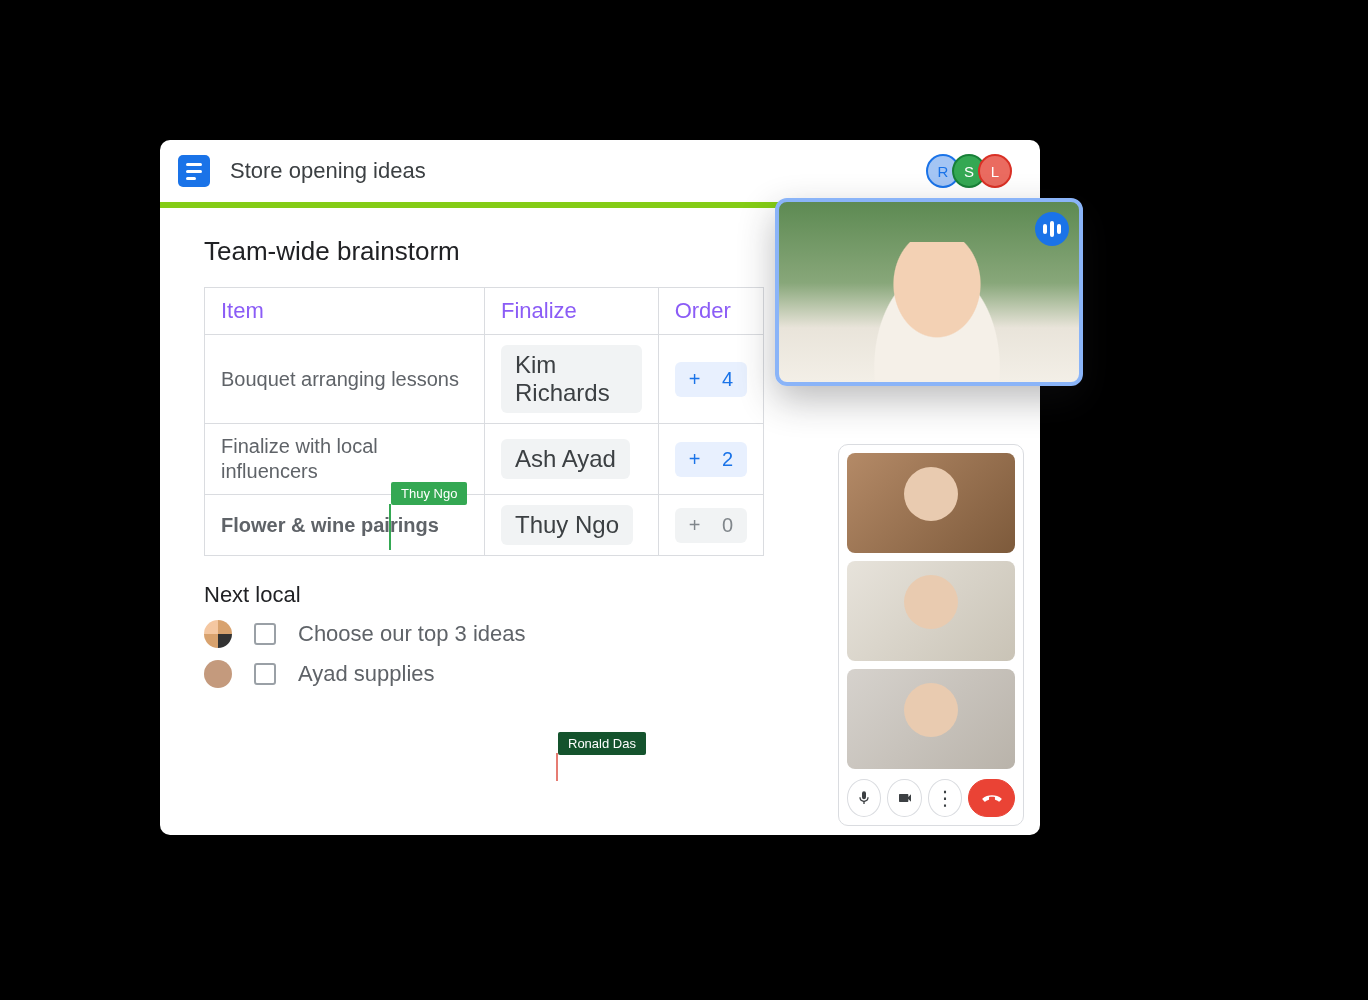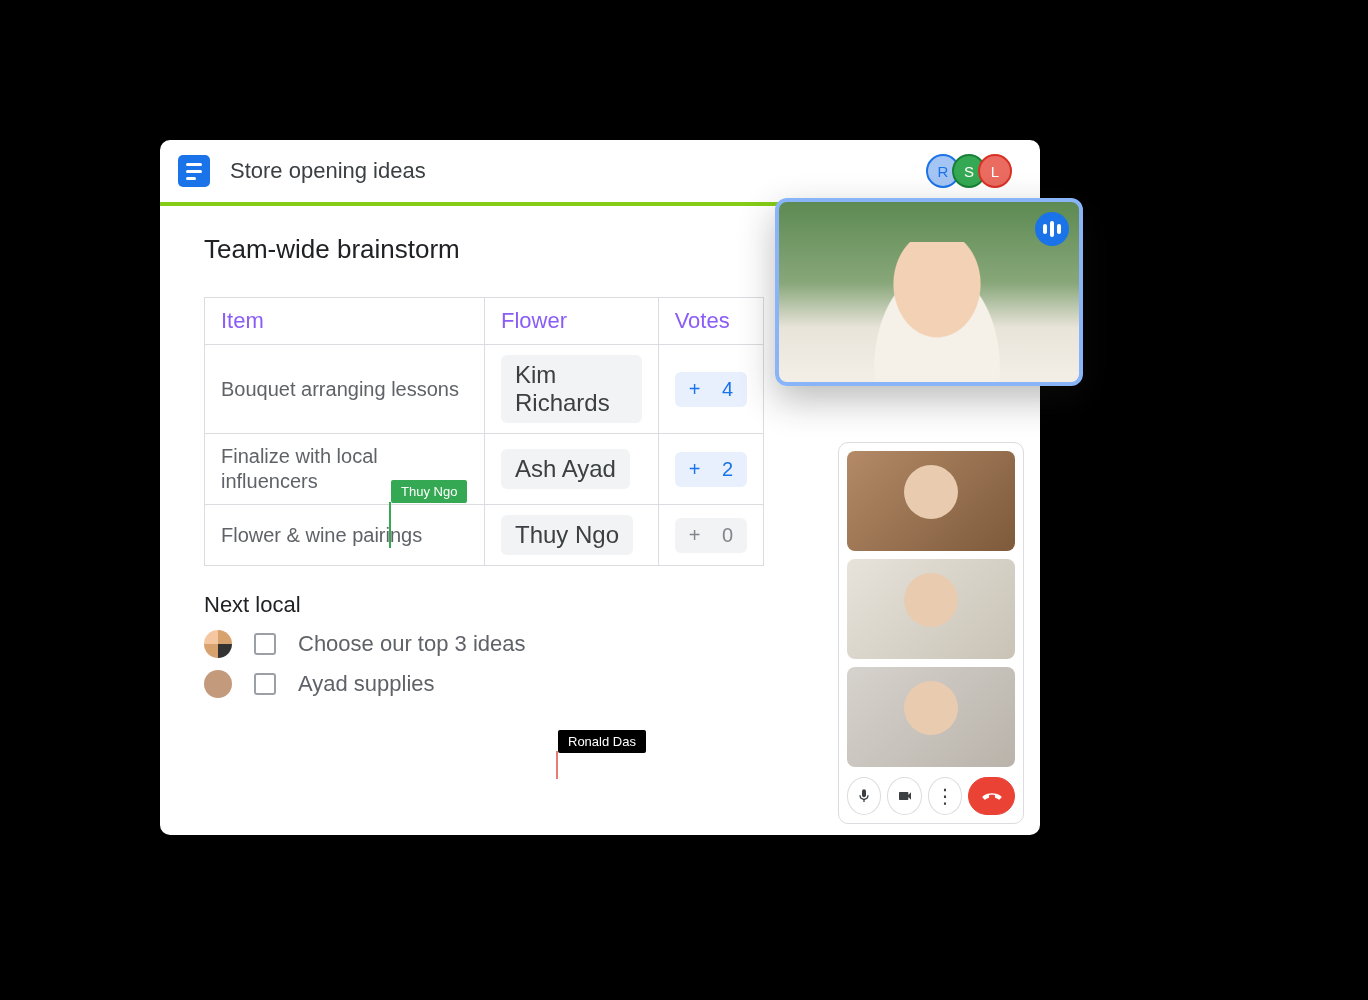--- a/index.html
+++ b/index.html
@@ -18,21 +18,21 @@
     height: 695px;
     background: #fff;
     border-radius: 10px;
     box-shadow: 0 25px 50px rgba(0,0,0,.55), 0 4px 12px rgba(0,0,0,.25);
   }
   
   .header {
     display: flex;
     align-items: center;
     padding: 14px 28px 14px 18px;
-    border-bottom: 4px solid #84cc16;
+    border-bottom: 6px solid #84cc16;
   }
   .docs-icon {
     width: 32px;
     height: 32px;
     background: #1a73e8;
     border-radius: 5px;
     display: flex;
     flex-direction: column;
     justify-content: center;
     align-items: center;
@@ -74,21 +74,21 @@
   
   .doc-body {
     padding: 28px 44px;
     height: calc(100% - 63px);
     position: relative;
   }
   .doc-body h2 {
     font-size: 26px;
     color: #202124;
     font-weight: 500;
-    margin-bottom: 32px;
+    margin-bottom: 20px;
   }
   .doc-body h3 {
     font-size: 22px;
     color: #202124;
     font-weight: 500;
     margin: 26px 0 12px;
   }
   
   table.brain {
     border-collapse: collapse;
@@ -140,21 +140,21 @@
     padding: 4px 10px;
     border-radius: 2px;
     white-space: nowrap;
   }
   .cursor-line {
     position: absolute;
     width: 2px;
   }
   .flag-green { background:#34a853; }
   .line-green { background:#34a853; }
-  .flag-red   { background:#000000; }
+  .flag-red   { background:#14532d; }
   .line-red   { background:#e67c73; }
   
   .checklist { display:flex; flex-direction:column; gap:12px; }
   .check-row {
     display:flex;
     align-items:center;
     gap:22px;
   }
   .assignee {
     width:28px;
@@ -332,37 +332,37 @@
     </div>
   </div>
 
   <div class="doc-body">
     <h2>Team-wide brainstorm</h2>
 
     <table class="brain">
       <thead>
         <tr>
           <th>Item</th>
-          <th>Flower</th>
-          <th>Votes</th>
+          <th>Finalize</th>
+          <th>Order</th>
         </tr>
       </thead>
       <tbody>
         <tr>
           <td class="item-cell">Bouquet arranging lessons</td>
           <td><span class="chip-creator">Kim Richards</span></td>
           <td><span class="vote-chip active"><span>+</span>&nbsp;<span>4</span></span></td>
         </tr>
         <tr>
           <td class="item-cell">Finalize with local influencers</td>
           <td><span class="chip-creator">Ash Ayad</span></td>
           <td><span class="vote-chip active"><span>+</span>&nbsp;<span>2</span></span></td>
         </tr>
         <tr>
-          <td class="item-cell" style="position:relative;">
+          <td class="item-cell" style="position:relative;font-weight:bold;">
             <span>Flower &amp; wine pairings</span>
           </td>
           <td><span class="chip-creator">Thuy Ngo</span></td>
           <td><span class="vote-chip zero"><span>+</span>&nbsp;<span>0</span></span></td>
         </tr>
       </tbody>
     </table>
 
     <div class="cursor-flag flag-green" style="left:231px; top:274px;">Thuy Ngo</div>
     <div class="cursor-line line-green" style="left:229px; top:296px; height:46px;"></div>

